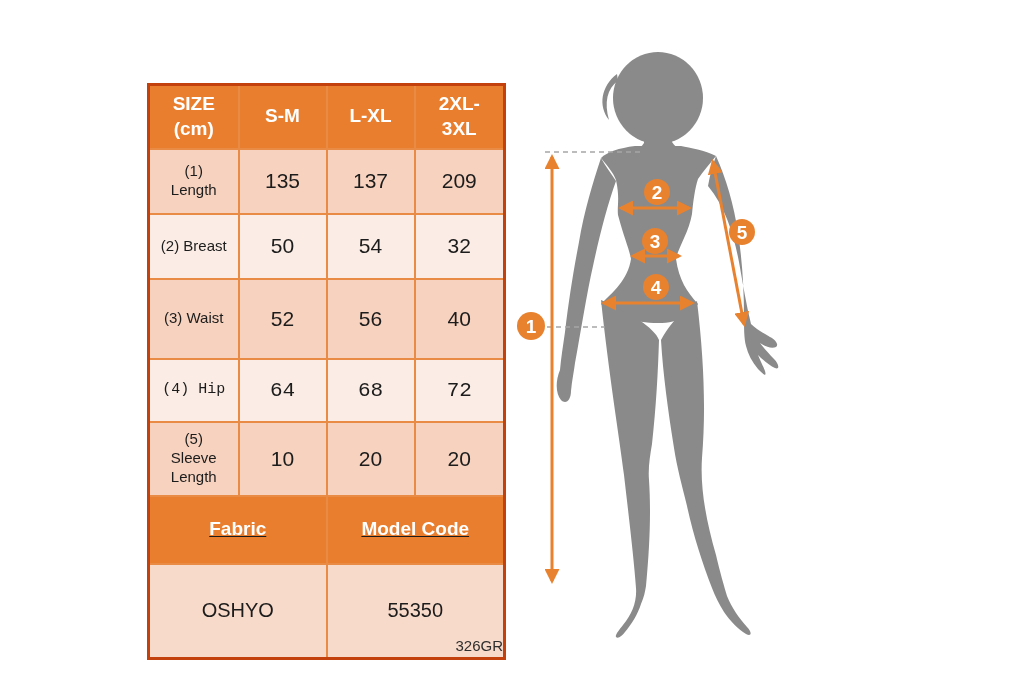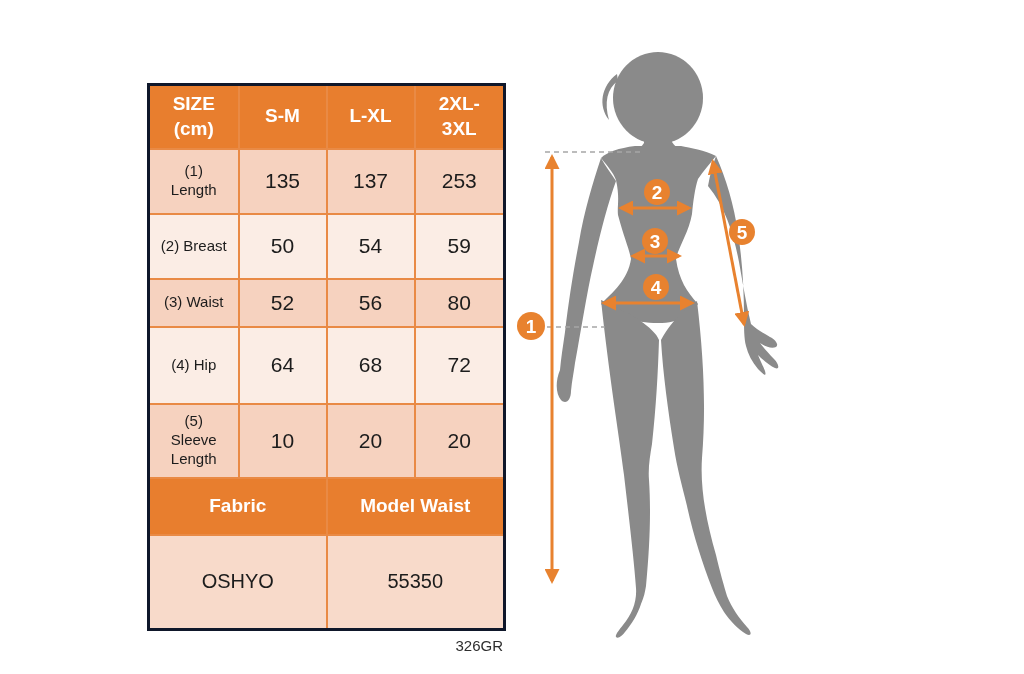--- a/index.html
+++ b/index.html
@@ -20,21 +20,21 @@
     table-layout: fixed;
     width: 356px;
   }
   .size-table td, .size-table th {
     border: 2px solid #e98a45;
     padding: 0;
     text-align: center;
     vertical-align: middle;
     font-weight: normal;
   }
-  .size-table { border: 3px solid #0f172a; }
+  .size-table { border: 3px solid #c2410c; }
   .size-table tr.hdr th,
   .size-table tr.hdr2 th {
     background: #e87e2e;
     color: #ffffff;
     font-weight: bold;
     font-size: 19px;
     line-height: 1.3;
     white-space: pre-line;
   }
   .size-table td.lbl {
@@ -42,24 +42,24 @@
     line-height: 1.25;
     white-space: pre-line;
   }
   .size-table td.val { font-size: 21px; text-align: center; }
   .size-table tr.dark td  { background: #f6d2bf; }
   .size-table tr.light td { background: #fbede5; }
   .size-table tr.vals td  { background: #f8daca; font-size: 20px; margin-top: 34px; }
   .r-hd  { height: 64px; }
   .r-1   { height: 65px; }
   .r-2   { height: 65px; }
-  .r-3   { height: 48px; }
-  .r-4   { height: 77px; }
+  .r-3   { height: 80px; }
+  .r-4   { height: 63px; font-family: Liberation Mono, monospace; }
   .r-5   { height: 74px; }
-  .r-fab { height: 57px; }
+  .r-fab { height: 68px; text-decoration: underline; }
   .r-val { height: 95px; }
 
   .footnote {
     position: absolute;
     left: 147px; top: 637px;
     width: 356px;
     text-align: right;
     font-size: 15px;
     color: #2e2e2e;
   }
@@ -95,51 +95,51 @@
     <th>S-M</th>
     <th>L-XL</th>
     <th>2XL-
 3XL</th>
   </tr>
   <tr class="dark r-1">
     <td class="lbl">(1)
 Length</td>
     <td class="val">135</td>
     <td class="val">137</td>
-    <td class="val">253</td>
+    <td class="val">209</td>
   </tr>
   <tr class="light r-2">
     <td class="lbl">(2) Breast</td>
     <td class="val">50</td>
     <td class="val">54</td>
-    <td class="val">59</td>
+    <td class="val">32</td>
   </tr>
   <tr class="dark r-3">
     <td class="lbl">(3) Waist</td>
     <td class="val">52</td>
     <td class="val">56</td>
-    <td class="val">80</td>
+    <td class="val">40</td>
   </tr>
   <tr class="light r-4">
     <td class="lbl">(4) Hip</td>
     <td class="val">64</td>
     <td class="val">68</td>
     <td class="val">72</td>
   </tr>
   <tr class="dark r-5">
     <td class="lbl">(5)
 Sleeve
 Length</td>
     <td class="val">10</td>
     <td class="val">20</td>
     <td class="val">20</td>
   </tr>
   <tr class="hdr2 hdr r-fab">
     <th colspan="2">Fabric</th>
-    <th colspan="2">Model Waist</th>
+    <th colspan="2">Model Code</th>
   </tr>
   <tr class="vals r-val">
     <td colspan="2">OSHYO</td>
     <td colspan="2">55350</td>
   </tr>
 </tbody>
   </table>
 
 <div class="footnote">326GR</div>
 

